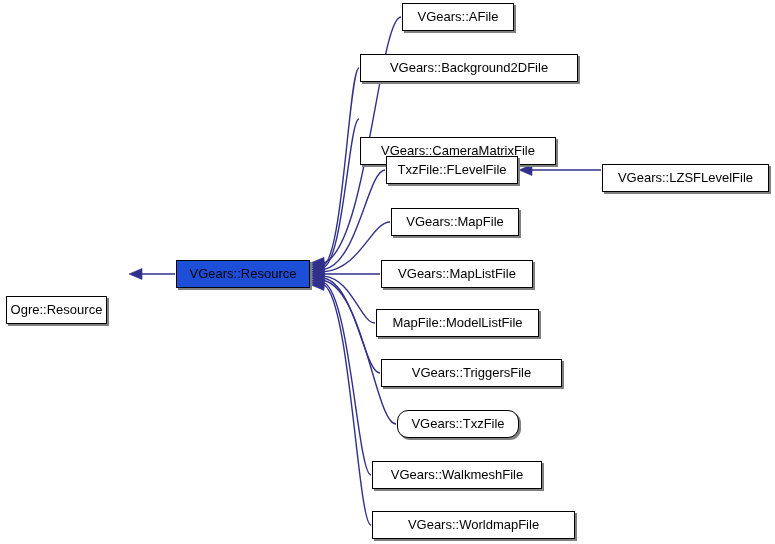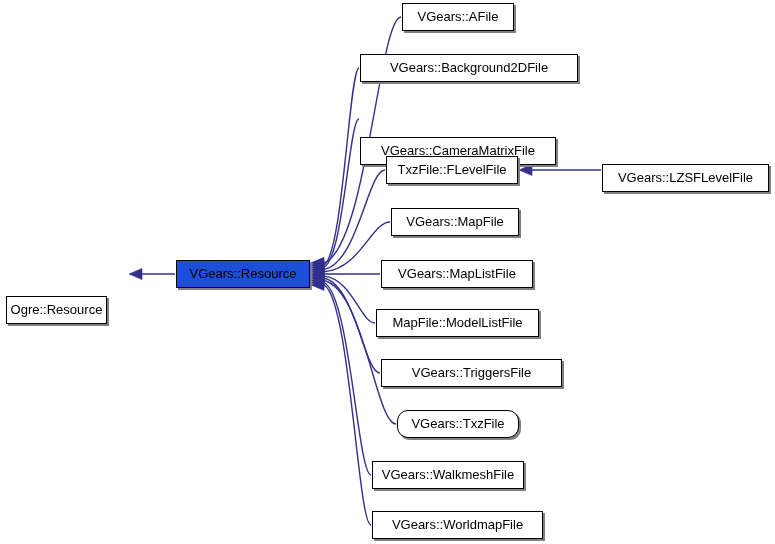--- a/index.html
+++ b/index.html
@@ -119,20 +119,20 @@
       </div>
       <div class="node-box" style="left: 376px; top: 309px; width: 163px; height: 28px;">
         <span class="node-label">MapFile::ModelListFile</span>
       </div>
       <div class="node-box" style="left: 381px; top: 359px; width: 181px; height: 28px;">
         <span class="node-label">VGears::TriggersFile</span>
       </div>
       <div class="node-box" style="left: 397px; top: 410px; width: 122px; height: 28px; border-radius: 11px;">
         <span class="node-label">VGears::TxzFile</span>
       </div>
-      <div class="node-box" style="left: 372px; top: 461px; width: 152px; height: 28px;">
+      <div class="node-box" style="left: 372px; top: 461px; width: 170px; height: 28px;">
         <span class="node-label">VGears::WalkmeshFile</span>
       </div>
-      <div class="node-box" style="left: 372px; top: 511px; width: 171px; height: 28px;">
+      <div class="node-box" style="left: 372px; top: 511px; width: 203px; height: 28px;">
         <span class="node-label">VGears::WorldmapFile</span>
       </div>
     </div>
 </div>
 
 </body></html>

